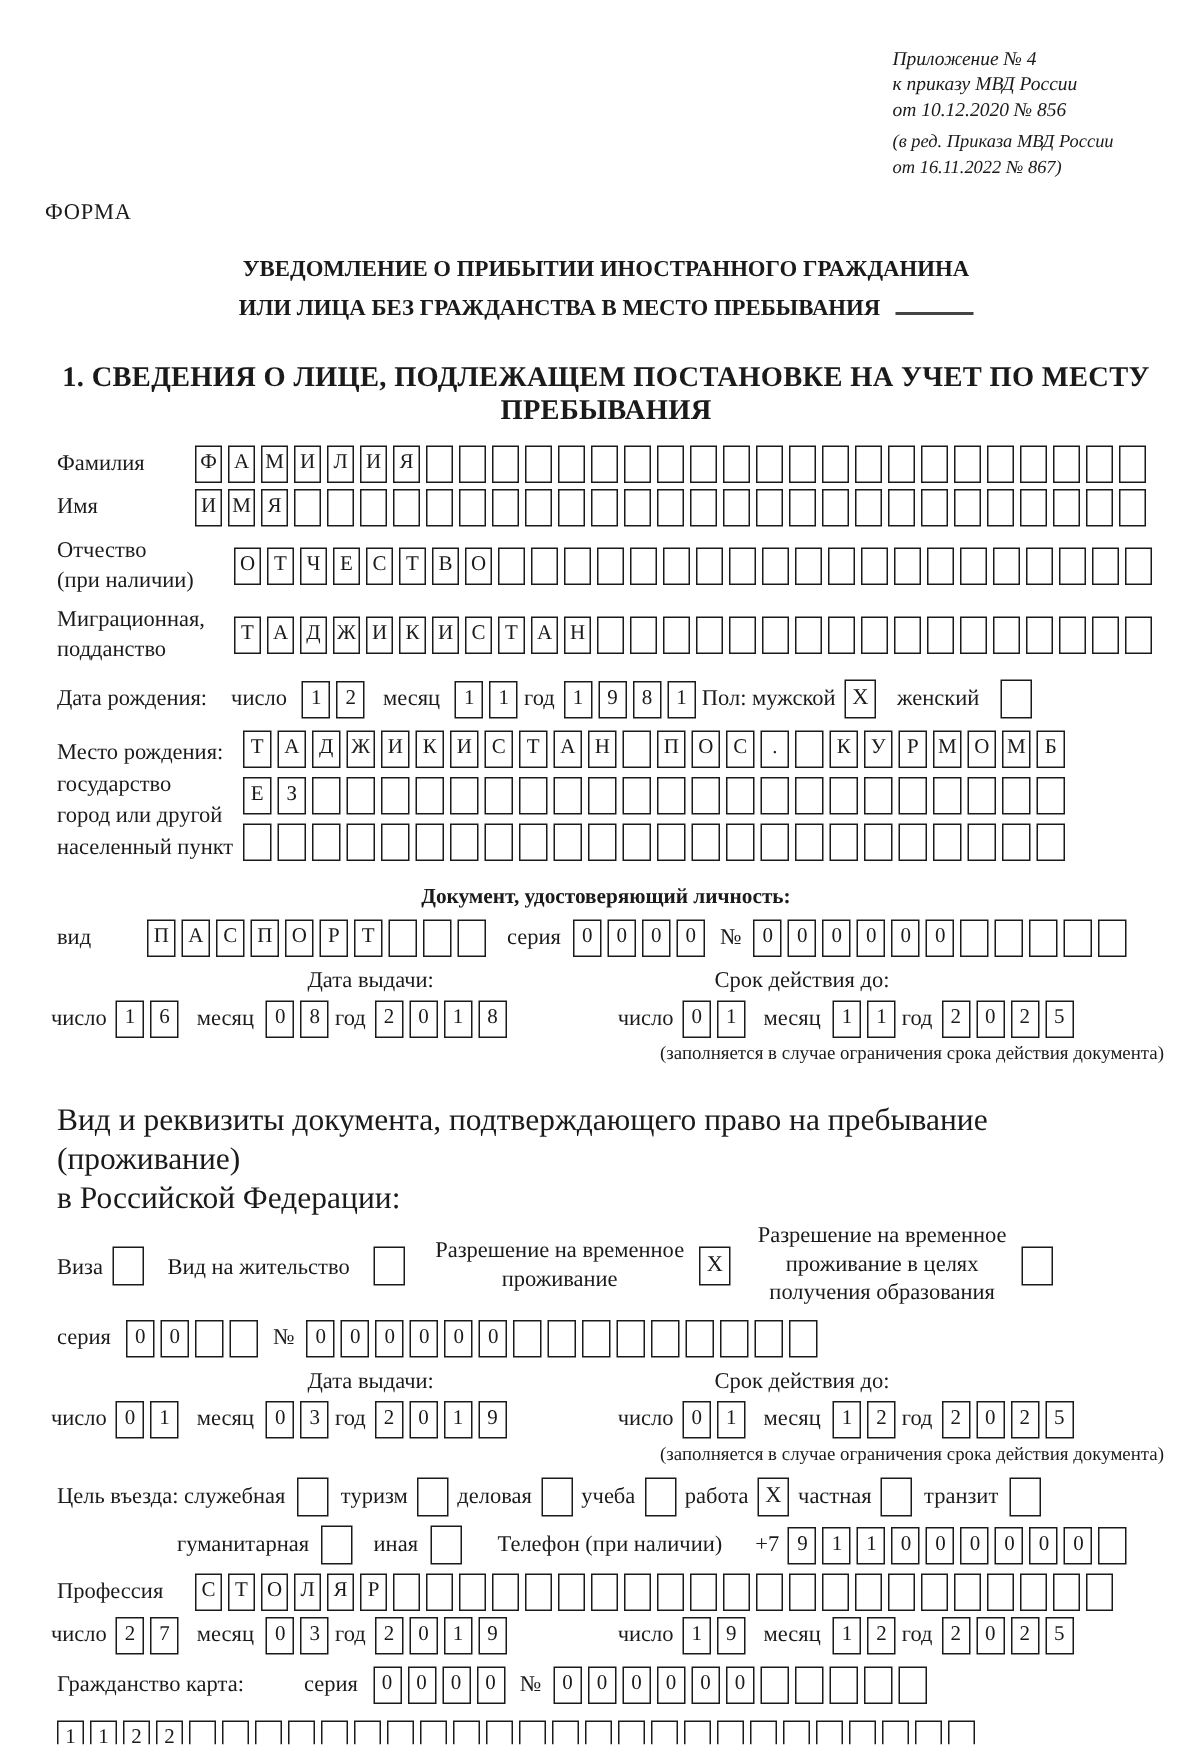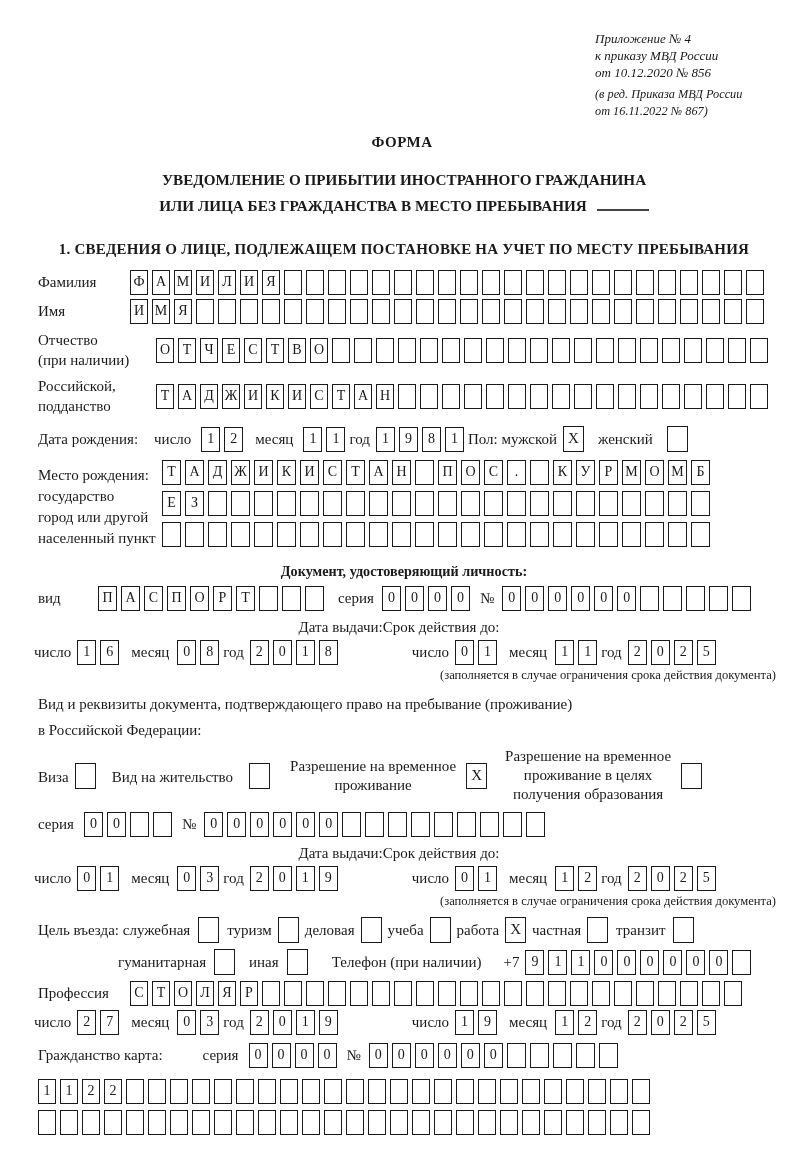--- a/index.html
+++ b/index.html
@@ -6,46 +6,46 @@
   .page{
     width:800px;height:1163px;box-sizing:border-box;
     padding:30px 22px 0 30px;
     font-family:"Liberation Serif","DejaVu Serif",serif;
     color:#1a1a1a;overflow:hidden;background:#fff;
   }
   
   .annex{width:185px;margin-left:auto;margin-right:-2px;font-size:13px;line-height:17px;font-style:italic;}
   .annex .small{font-size:12.3px;}
   .annex .gap{margin-top:5px;}
-  .forma{text-align:center;font-weight:bold;font-size:15px;margin:14px 4px 0 0;letter-spacing:.5px;}
+  .forma{text-align:left;font-weight:normal;font-size:15px;margin:14px 4px 0 0;letter-spacing:.5px;}
   
   .title{margin-top:16px;text-align:center;font-weight:bold;font-size:15.2px;line-height:26px;}
   .title-underline{display:inline-block;width:52px;height:12px;border-bottom:2px solid #444;margin-left:10px;}
-  .section-heading{margin-top:22px;text-align:center;font-weight:bold;font-size:15px;letter-spacing:.2px;}
+  .section-heading{margin-top:22px;text-align:center;font-weight:bold;font-size:19px;letter-spacing:.2px;}
   
   .frow{display:flex;align-items:center;padding-left:8px;margin-top:4px;}
   .frow.top{align-items:center;}
   .lbl{font-size:15px;line-height:19px;flex-shrink:0;}
   .lblcol{font-size:15px;line-height:20px;flex-shrink:0;}
   .cells{white-space:nowrap;line-height:0;}
   .cells{display:block;}
   .cell{
     box-sizing:border-box;display:inline-block;width:18px;height:25px;
     border:1.7px solid #1a1a1a;margin-right:4px;text-align:center;
     font-size:14px;line-height:21px;vertical-align:top;
   }
   .md .cell{width:19px;}
   .stack .cells{margin-bottom:6px;}
   .chk{
     box-sizing:border-box;display:inline-block;width:21px;height:26px;flex-shrink:0;
     border:1.7px solid #1a1a1a;text-align:center;line-height:22px;font-size:15px;vertical-align:middle;
   }
-  .dhead{display:flex;justify-content:center;font-size:15px;margin-top:8px;}
+  .dhead{display:flex;justify-content:space-between;font-size:15px;margin-top:8px;}
   .note{font-size:12.6px;text-align:right;margin-top:3px;padding-right:2px;}
-  .para{font-size:15px;line-height:26px;margin-top:8px;padding-left:8px;}
+  .para{font-size:21px;line-height:26px;margin-top:23px;padding-left:8px;}
   .permit-col{text-align:center;font-size:15px;line-height:19px;}
   .center-bold{font-weight:bold;font-size:14.2px;text-align:center;margin-top:10px;}
   .ml6{margin-left:6px;} .ml8{margin-left:8px;} .ml10{margin-left:10px;} .ml14{margin-left:14px;} .ml16{margin-left:16px;}
   .mt6{margin-top:6px;} .mt8{margin-top:8px;} .mt10{margin-top:10px;} .mt12{margin-top:12px;}
 </style>
 </head>
 <body>
 
 <div class="page">
 
@@ -78,21 +78,21 @@
   <div class="frow top mt6">
     <div class="lblcol" style="width:118px">
       <div>Отчество</div>
       <div>(при наличии)</div>
     </div>
     <span class="cells"><span class="cell">О</span><span class="cell">Т</span><span class="cell">Ч</span><span class="cell">Е</span><span class="cell">С</span><span class="cell">Т</span><span class="cell">В</span><span class="cell">О</span><span class="cell"></span><span class="cell"></span><span class="cell"></span><span class="cell"></span><span class="cell"></span><span class="cell"></span><span class="cell"></span><span class="cell"></span><span class="cell"></span><span class="cell"></span><span class="cell"></span><span class="cell"></span><span class="cell"></span><span class="cell"></span><span class="cell"></span><span class="cell"></span><span class="cell"></span><span class="cell"></span><span class="cell"></span><span class="cell"></span></span>
   </div>
 
   <div class="frow top mt6">
     <div class="lblcol" style="width:118px">
-      <div>Российской,</div>
+      <div>Миграционная,</div>
       <div>подданство</div>
     </div>
     <span class="cells"><span class="cell">Т</span><span class="cell">А</span><span class="cell">Д</span><span class="cell">Ж</span><span class="cell">И</span><span class="cell">К</span><span class="cell">И</span><span class="cell">С</span><span class="cell">Т</span><span class="cell">А</span><span class="cell">Н</span><span class="cell"></span><span class="cell"></span><span class="cell"></span><span class="cell"></span><span class="cell"></span><span class="cell"></span><span class="cell"></span><span class="cell"></span><span class="cell"></span><span class="cell"></span><span class="cell"></span><span class="cell"></span><span class="cell"></span><span class="cell"></span><span class="cell"></span><span class="cell"></span><span class="cell"></span></span>
   </div>
 
   <div class="frow mt10">
     <span class="lbl">Дата рождения:</span>
     <span class="lbl ml16">число</span>
     <span class="cells md ml10"><span class="cell">1</span><span class="cell">2</span></span>
     <span class="lbl ml8">месяц</span>

